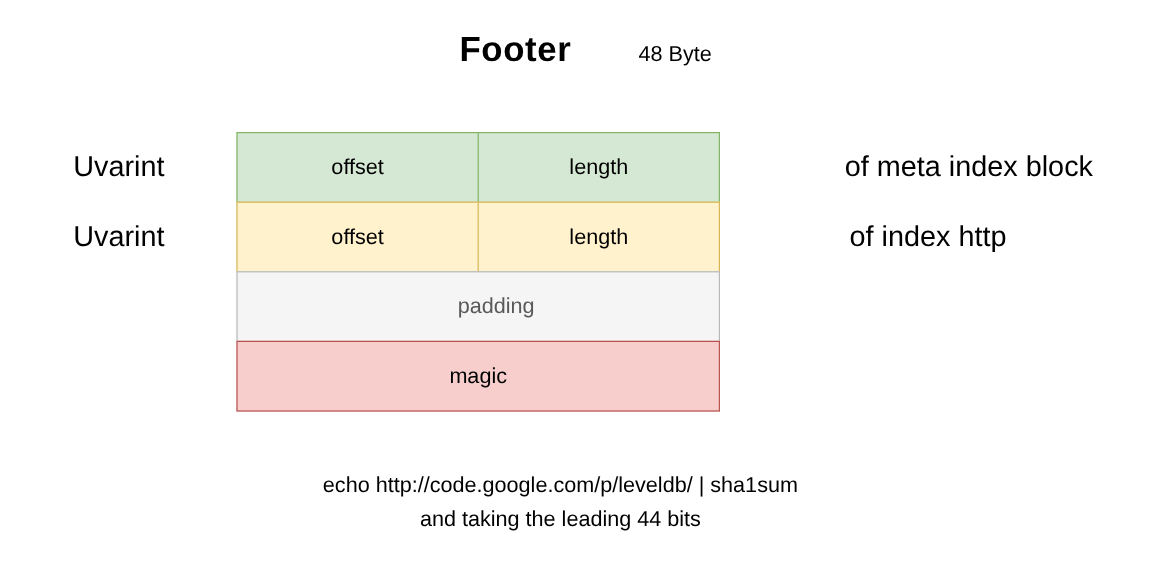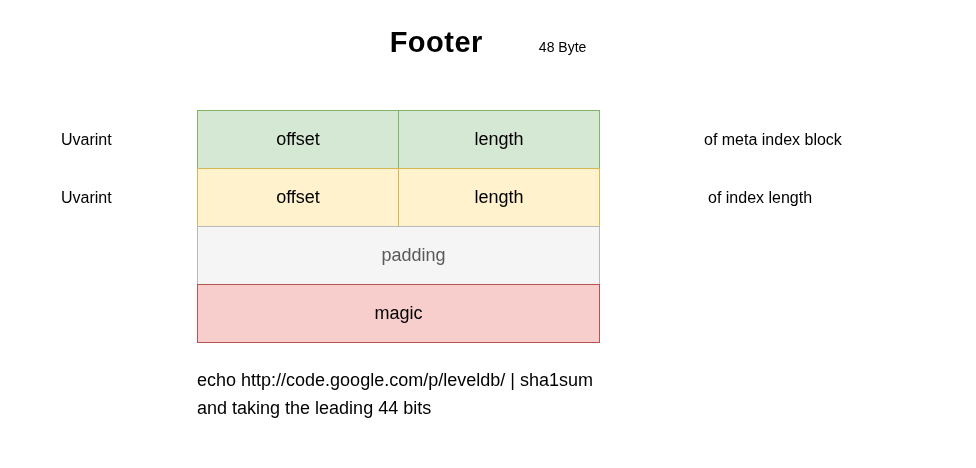--- a/index.html
+++ b/index.html
@@ -25,21 +25,21 @@
     justify-content: center;
     align-items: baseline;
     gap: 56px;
   }
   .title-main {
     font-size: 29px;
     font-weight: 700;
     letter-spacing: 0.5px;
   }
   .title-size {
-    font-size: 14px;
+    font-size: 18px;
     font-weight: 400;
   }
   .struct-table {
     position: absolute;
     left: 197px;
     top: 110px;
     width: 403px;
   }
   .row {
     box-sizing: border-box;
@@ -82,32 +82,33 @@
   .row-red {
     background: var(--red-fill, #f8cecc);
     border-color: var(--red-border, #b85450);
     align-items: center;
   }
   .side-label {
     position: absolute;
     height: 59px;
     display: flex;
     align-items: center;
-    font-size: 16px;
+    font-size: 24px;
     white-space: nowrap;
   }
   .label-uvarint-1 { left: 61px;  top: 110px; }
   .label-uvarint-2 { left: 61px;  top: 168px; }
   .label-note-1    { left: 704px; top: 110px; }
   .label-note-2    { left: 708px; top: 168px; }
   .bottom-note {
     position: absolute;
     left: 197px;
-    top: 366px;
+    top: 390px;
     width: 540px;
+    text-align: center;
     font-size: 18px;
     line-height: 28px;
   }
 </style>
 </head>
 <body>
 
 <div class="canvas">
 
   <div class="title-row">
@@ -129,20 +130,20 @@
     </div>
     <div class="row row-gray">
       <div class="cell">padding</div>
     </div>
     <div class="row row-red">
       <div class="cell">magic</div>
     </div>
   </div>
 
   <span class="side-label label-note-1">of meta index block</span>
-  <span class="side-label label-note-2">of index length</span>
+  <span class="side-label label-note-2">of index http</span>
 
   <div class="bottom-note">
     <div>echo http://code.google.com/p/leveldb/ | sha1sum</div>
     <div>and taking the leading 44 bits</div>
   </div>
 
 </div>
 
 </body></html>

